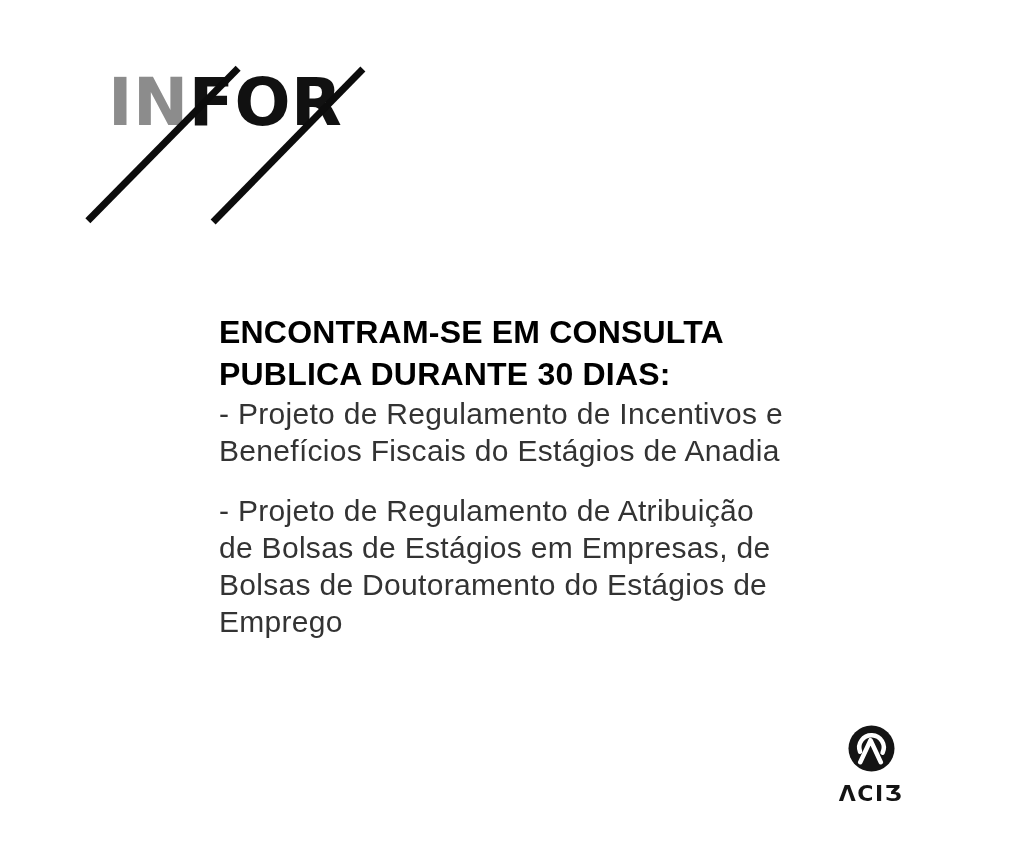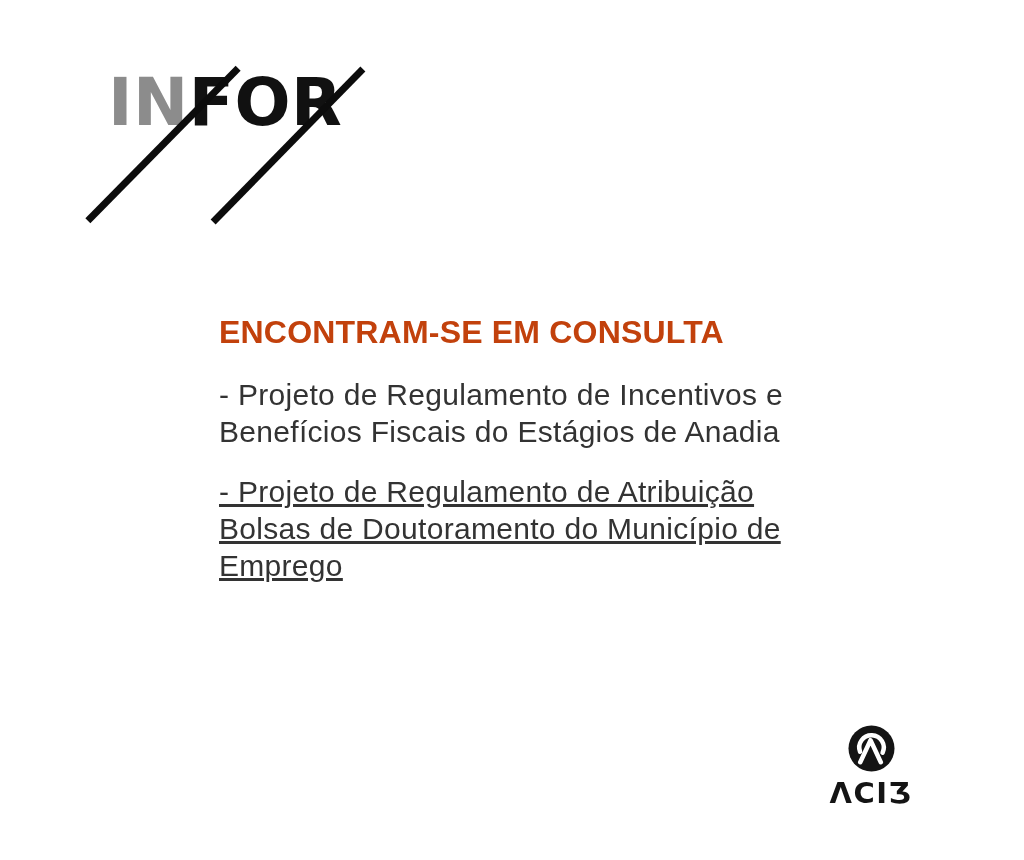--- a/index.html
+++ b/index.html
@@ -43,78 +43,80 @@
     position: absolute;
     left: 219px;
     top: 311px;
     width: 640px;
   }
   .heading {
     font-family: "Liberation Sans", sans-serif;
     font-weight: 800;
     font-size: 32px;
     line-height: 42px;
-    color: #c2410c;
+    color: #000000;
     letter-spacing: 0.2px;
   }
   .para {
     font-family: "Liberation Sans", sans-serif;
     font-weight: 300;
     font-size: 30px;
     line-height: 37px;
     color: #333333;
     letter-spacing: 0.3px;
   }
-  .para1 { margin-top: 23px; }
-  .para2 { margin-top: 23px; text-decoration: underline; }
+  .para1 { }
+  .para2 { margin-top: 23px; }
 
   
   .acib {
     position: absolute;
     left: 825px;
     top: 725px;
     width: 92px;
     text-align: center;
   }
   .acib-badge { display: block; margin: 0 auto; }
   .acib-wordmark {
     margin-top: 6px;
     font-family: "DejaVu Sans", sans-serif;
     font-weight: 700;
-    font-size: 29px;
+    font-size: 22px;
     line-height: 31px;
     letter-spacing: 1.5px;
     color: #141414;
     white-space: nowrap;
   }
 </style>
 </head>
 <body>
 
 <div class="page">
 
   <div class="logo">
     <div><span class="seg-gray">IN</span><span class="seg-black">FOR</span></div>
   </div>
   <div class="strike strike1"></div>
   <div class="strike strike2"></div>
 
   <div class="content">
     <h1 class="heading">
       <div>ENCONTRAM-SE EM CONSULTA</div>
+      <div>PUBLICA DURANTE 30 DIAS:</div>
     </h1>
 
     <div class="para para1">
       <div>- Projeto de Regulamento de Incentivos e</div>
       <div>Benefícios Fiscais do Estágios de Anadia</div>
     </div>
 
     <div class="para para2">
       <div>- Projeto de Regulamento de Atribuição</div>
-      <div>Bolsas de Doutoramento do Município de</div>
+      <div>de Bolsas de Estágios em Empresas, de</div>
+      <div>Bolsas de Doutoramento do Estágios de</div>
       <div>Emprego</div>
     </div>
   </div>
 
   <div class="acib">
     <svg class="acib-badge" width="47" height="47" viewBox="-24 -24 48 48" aria-hidden="true">
       <circle r="23.5" fill="#141414"></circle>
       <path d="M -11.5 14 L -1 -8.5 L 9.5 14" stroke="#ffffff" stroke-width="4.6" fill="none" stroke-linecap="round" stroke-linejoin="round"></path>
       <path d="M -11.7 3.3 A 12.5 12.5 0 1 1 11.3 4.3" stroke="#ffffff" stroke-width="4.6" fill="none" stroke-linecap="round"></path>
     </svg>

